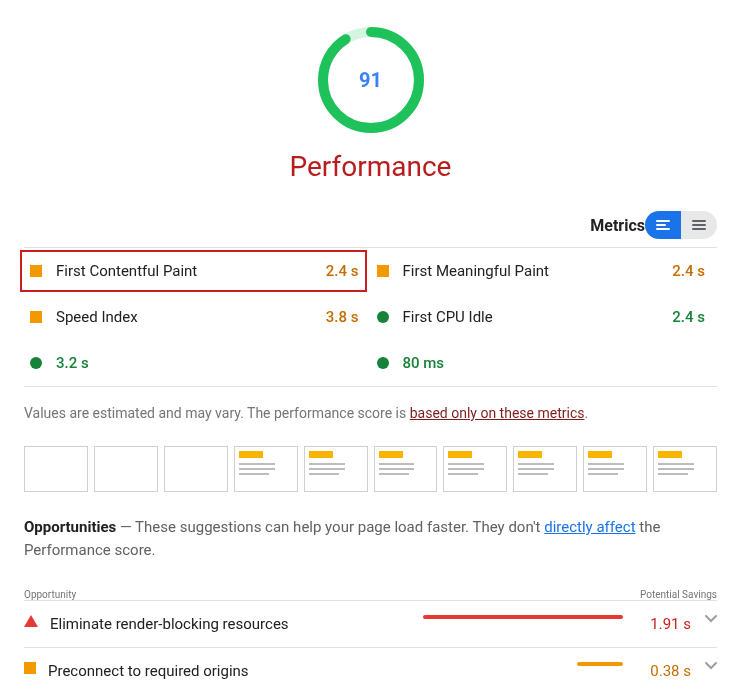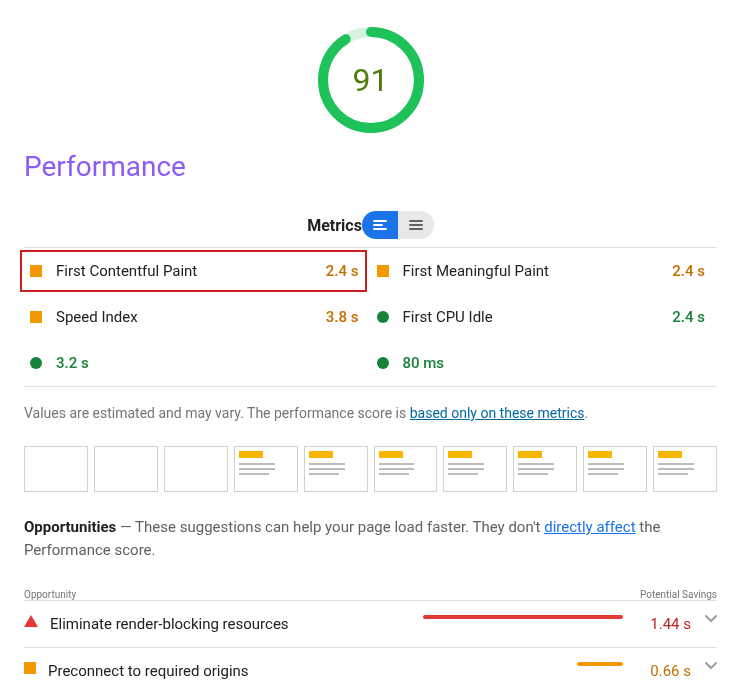--- a/index.html
+++ b/index.html
@@ -5,26 +5,26 @@
   * { box-sizing: border-box; margin: 0; padding: 0; }
   body { font-family: Roboto, -apple-system, Helvetica, Arial, sans-serif; background: #fff; width: 741px; color: #212121; }
   .container { padding: 20px 24px 10px; }
 
   
   .gauge-wrap { display: flex; justify-content: center; padding-top: 6px; }
   .gauge { position: relative; width: 108px; height: 108px; }
   .gauge svg { transform: rotate(-90deg); width: 108px; height: 108px; }
   .gauge-bg-dim { fill: none; stroke: #D6F5E0; stroke-width: 10; }
   .gauge-arc { fill: none; stroke: #1EC15A; stroke-width: 10; stroke-linecap: round; }
-  .gauge-text { position: absolute; top: 0; left: 0; width: 108px; height: 108px; display: flex; align-items: center; justify-content: center; color: #4d7c0f; font-size: 32px; font-weight: 400; }
-
-  .title { text-align: left; font-size: 28px; font-weight: 400; color: #8b5cf6; margin: 16px 0 28px; }
-
-  
-  .metrics-header { display: flex; align-items: center; justify-content: center; padding-bottom: 8px; }
+  .gauge-text { position: absolute; top: 0; left: 0; width: 108px; height: 108px; display: flex; align-items: center; justify-content: center; color: #3b82f6; font-size: 20px; font-weight: 700; }
+
+  .title { text-align: center; font-size: 28px; font-weight: 400; color: #b91c1c; margin: 16px 0 28px; }
+
+  
+  .metrics-header { display: flex; align-items: center; justify-content: flex-end; padding-bottom: 8px; }
   .metrics-title { font-size: 16px; font-weight: 700; color: #212121; }
   .toggle-group { display: flex; align-items: center; background: #E8E8E8; border-radius: 14px; height: 28px; overflow: hidden; }
   .toggle-btn { width: 36px; height: 28px; display: flex; align-items: center; justify-content: center; cursor: pointer; }
   .toggle-btn.active { background: #1A73E8; }
   .line-icon span { display: block; width: 14px; height: 2px; background: #fff; margin: 2px 0; border-radius: 1px; }
   .line-icon.short span:nth-child(2){ width: 10px;}
   .line-icon.dark span { background: #5f6368; }
 
   .divider { border: 0; border-top: 1px solid #E0E0E0; }
 
@@ -35,21 +35,21 @@
   .sq-orange { background: #F29900; }
   .circ-green { background: #178239; border-radius: 50%; }
   .metric-label { flex: 1; font-size: 15px; color: #212121; }
   .metric-value { font-size: 15px; font-weight: 500; padding-right: 6px; }
   .val-orange { color: #C46D00; }
   .val-green { color: #178239; }
   .highlight { position: relative; }
   .highlight::after { content: ""; position: absolute; left: -4px; top: 2px; right: 4px; bottom: 2px; border: 2px solid #CC1E1E; pointer-events: none; }
 
   .footnote { color: #757575; font-size: 14px; padding: 16px 0 18px; line-height: 1.5; }
-  .footnote a { color: #0369a1; text-decoration: underline; }
+  .footnote a { color: #7f1d1d; text-decoration: underline; }
 
   
   .filmstrip { display: flex; gap: 6px; padding: 4px 0 24px; }
   .frame { flex: 1; height: 46px; border: 1px solid #D0D0D0; background: #fff; position: relative; overflow: hidden; }
   .frame.has-content::before { content: ""; position: absolute; left: 4px; top: 4px; width: 24px; height: 7px; background: #F8B500; }
   .frame.has-content .stripe { position: absolute; left: 4px; right: 22px; height: 2px; background: #bdbdbd; }
   .frame.has-content .stripe.s1 { top: 16px; }
   .frame.has-content .stripe.s2 { top: 21px; }
   .frame.has-content .stripe.s3 { top: 26px; width: 30px; }
 
@@ -198,34 +198,34 @@
     <span>Potential Savings</span>
   </div>
 
   <div id="opps-list">
       <div class="opp-row">
         <div class="tri-red"></div>
         <div class="opp-label">Eliminate render-blocking resources</div>
         <div class="bar-wrap">
           <div class="bar-fill bar-red" style="width:100%; left:0;"></div>
         </div>
-        <div class="opp-value red">1.44 s</div>
+        <div class="opp-value red">1.91 s</div>
         <span class="chevron">
           <svg viewBox="0 0 12 8">
             <path d="M1 1l5 5 5-5" stroke="#9E9E9E" stroke-width="2" fill="none" stroke-linecap="round"></path>
           </svg>
         </span>
       </div>
       <div class="opp-row">
         <div class="metric-icon sq-orange" style="margin-right:12px"></div>
         <div class="opp-label">Preconnect to required origins</div>
         <div class="bar-wrap">
           <div class="bar-fill bar-orange" style="width:23%; left:77%;"></div>
         </div>
-        <div class="opp-value orange">0.66 s</div>
+        <div class="opp-value orange">0.38 s</div>
         <span class="chevron">
           <svg viewBox="0 0 12 8">
             <path d="M1 1l5 5 5-5" stroke="#9E9E9E" stroke-width="2" fill="none" stroke-linecap="round"></path>
           </svg>
         </span>
       </div>
     </div>
 
 </div>
 

